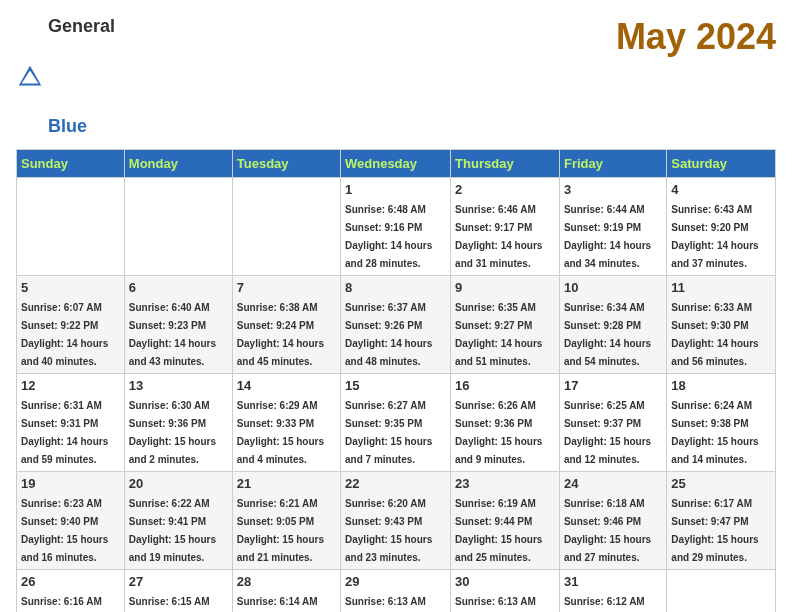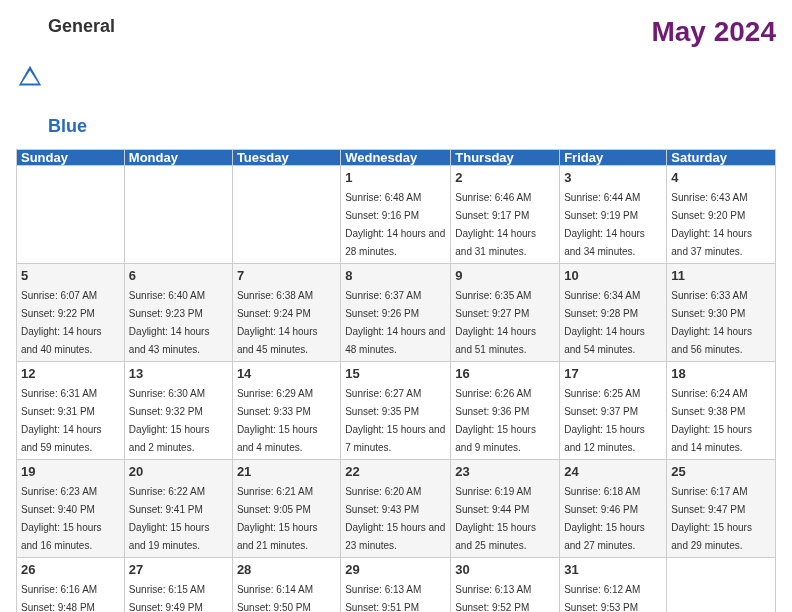--- a/index.html
+++ b/index.html
@@ -39,36 +39,36 @@
       margin-top: 46px;
     }
     .logo-icon {
       width: 28px;
       height: 28px;
     }
     .title-area {
       text-align: right;
     }
     .month-year {
-      font-size: 28px;
-      font-weight: bold;
-      color: #701a75;
+      font-size: 36px;
+      font-weight: bold;
+      color: #a16207;
     }
     .location {
       font-size: 16px;
       color: #555;
     }
     .calendar {
       width: 100%;
       border-collapse: collapse;
     }
     .calendar th {
       background: #2a6abb;
-      color: #ffffff;
-      padding: 0 4px;
+      color: #bef264;
+      padding: 6px 4px;
       text-align: left;
       font-size: 13px;
       font-weight: bold;
       border: 1px solid #ccc;
     }
     .calendar td {
       border: 1px solid #ccc;
       vertical-align: top;
       padding: 4px;
       width: 113px;
@@ -82,20 +82,21 @@
       font-size: 13px;
       font-weight: bold;
       color: #333;
       display: block;
       margin-bottom: 2px;
     }
     .day-info {
       font-size: 10px;
       color: #333;
       line-height: 1.4;
+      font-weight: bold;
     }
   </style>
 </head>
 <body>
 
 <div class="header">
   <div class="logo">
     <svg class="logo-icon" viewBox="0 0 30 30" xmlns="http://www.w3.org/2000/svg">
       <polygon points="15,3 27,24 3,24" fill="#2a6abb"></polygon>
       <polygon points="15,8 24,22 6,22" fill="#fff"></polygon>
@@ -173,21 +174,21 @@
 Sunset: 9:30 PM
 Daylight: 14 hours
 and 56 minutes.</span></td>
       </tr>
       <tr>
         <td><span class="day-num">12</span><span class="day-info">Sunrise: 6:31 AM
 Sunset: 9:31 PM
 Daylight: 14 hours
 and 59 minutes.</span></td>
         <td><span class="day-num">13</span><span class="day-info">Sunrise: 6:30 AM
-Sunset: 9:32 PM
+Sunset: 9:36 PM
 Daylight: 15 hours
 and 2 minutes.</span></td>
         <td><span class="day-num">14</span><span class="day-info">Sunrise: 6:29 AM
 Sunset: 9:33 PM
 Daylight: 15 hours
 and 4 minutes.</span></td>
         <td><span class="day-num">15</span><span class="day-info">Sunrise: 6:27 AM
 Sunset: 9:35 PM
 Daylight: 15 hours
 and 7 minutes.</span></td>

